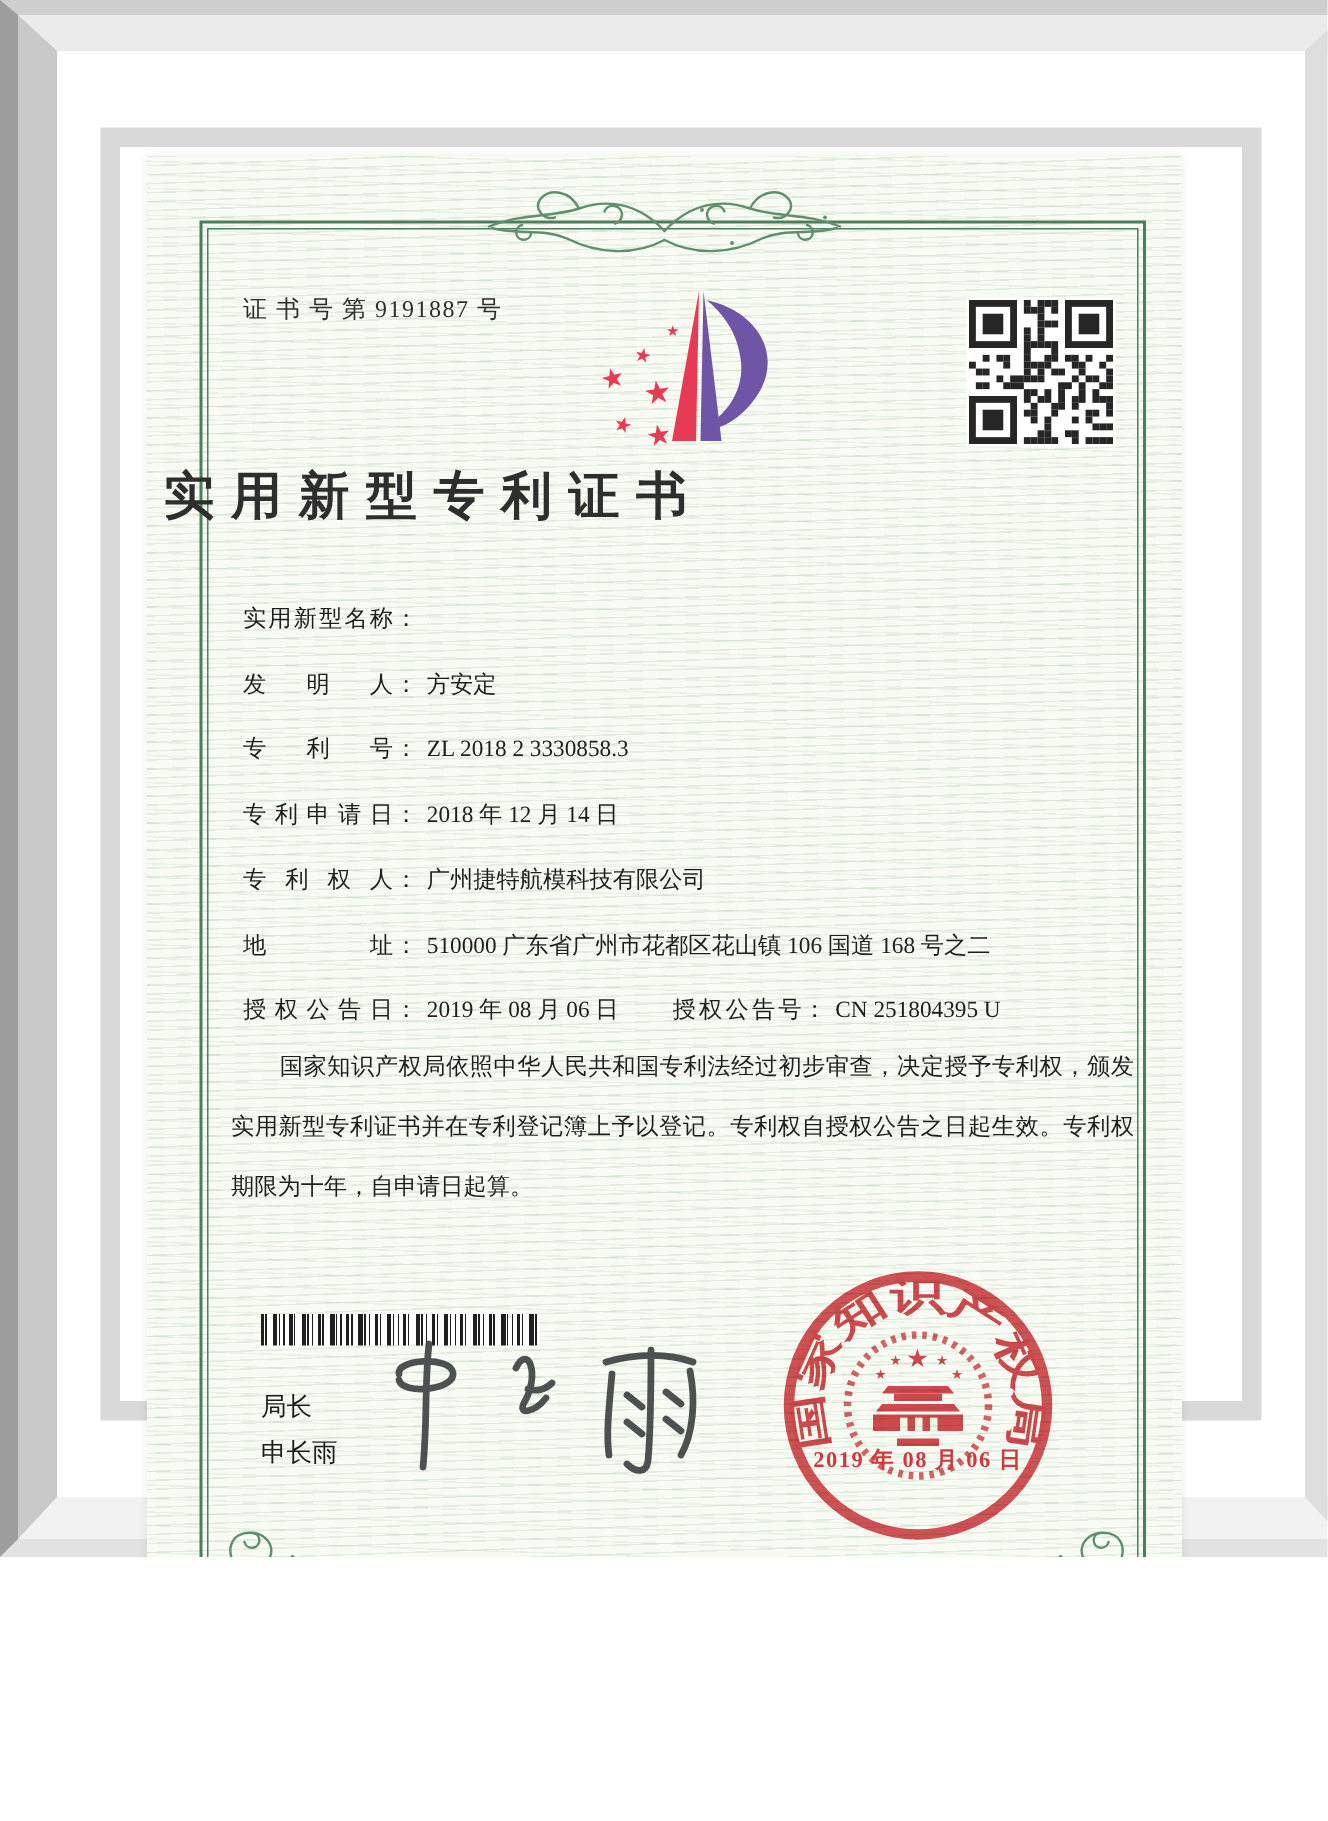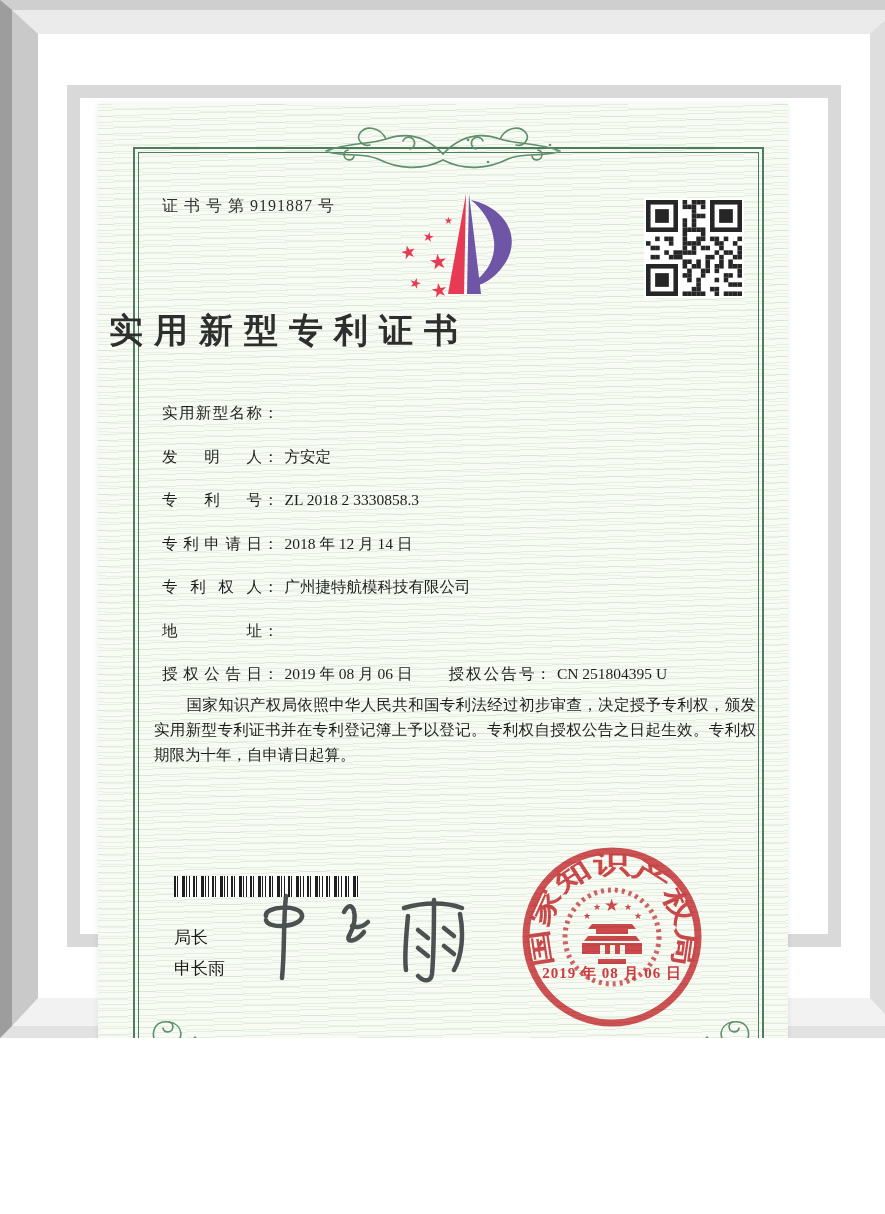--- a/index.html
+++ b/index.html
@@ -40,21 +40,21 @@
          font-size:34px;font-weight:700;color:#2e2e2e;letter-spacing:11px;padding-left:11px;}
 
   .fields{position:absolute;left:64px;right:38px;top:298px;font-size:15.5px;color:#1e1e1e;}
   .row{margin-bottom:21px;line-height:22.5px;display:flex;align-items:baseline;}
   .lbl{display:inline-block;width:100px;text-align:justify;text-align-last:justify;flex:none;}
   .colon{flex:none;margin:0 6px 0 1px;}
   .pair2{margin-left:36px;display:flex;align-items:baseline;}
   .pair2 .lbl{width:86px;}
 
   .body-text{position:absolute;left:56px;right:32px;top:588px;
-             font-size:15.5px;line-height:25px;color:#1e1e1e;text-align:justify;}
+             font-size:15.5px;line-height:40px;color:#1e1e1e;text-align:justify;}
   .body-text p{margin:0;text-indent:2.1em;}
 
   .barcode{position:absolute;left:76px;top:772px;width:186px;height:21px;
            background-image:repeating-linear-gradient(90deg,
              #1f1f1f 0 2px, #fdfdfd 2px 3px, #1f1f1f 3px 4px, #fdfdfd 4px 8px,
              #1f1f1f 8px 11px, #fdfdfd 11px 12px, #1f1f1f 12px 13px, #fdfdfd 13px 15px,
              #1f1f1f 15px 16px, #fdfdfd 16px 19px);}
 
   .signer{position:absolute;left:76px;top:818px;font-size:17px;line-height:31px;color:#1c1c1c;}
   .signature{position:absolute;left:150px;top:778px;width:240px;height:112px;}
@@ -301,20 +301,21 @@
         <span class="val">2018 年 12 月 14 日</span>
       </div>
       <div class="row">
         <span class="lbl">专利权人</span>
           <span class="colon">：</span>
         <span class="val">广州捷特航模科技有限公司</span>
       </div>
       <div class="row">
         <span class="lbl">地址</span>
           <span class="colon">：</span>
+        <span class="val">510000 广东省广州市花都区花山镇 106 国道 168 号之二</span>
       </div>
       <div class="row">
         <span class="lbl">授权公告日</span>
           <span class="colon">：</span>
         <span class="val">2019 年 08 月 06 日</span>
         <span class="pair2">
           <span class="lbl">授权公告号</span>
             <span class="colon">：</span>
           <span class="val">CN 251804395 U</span>
         </span>

